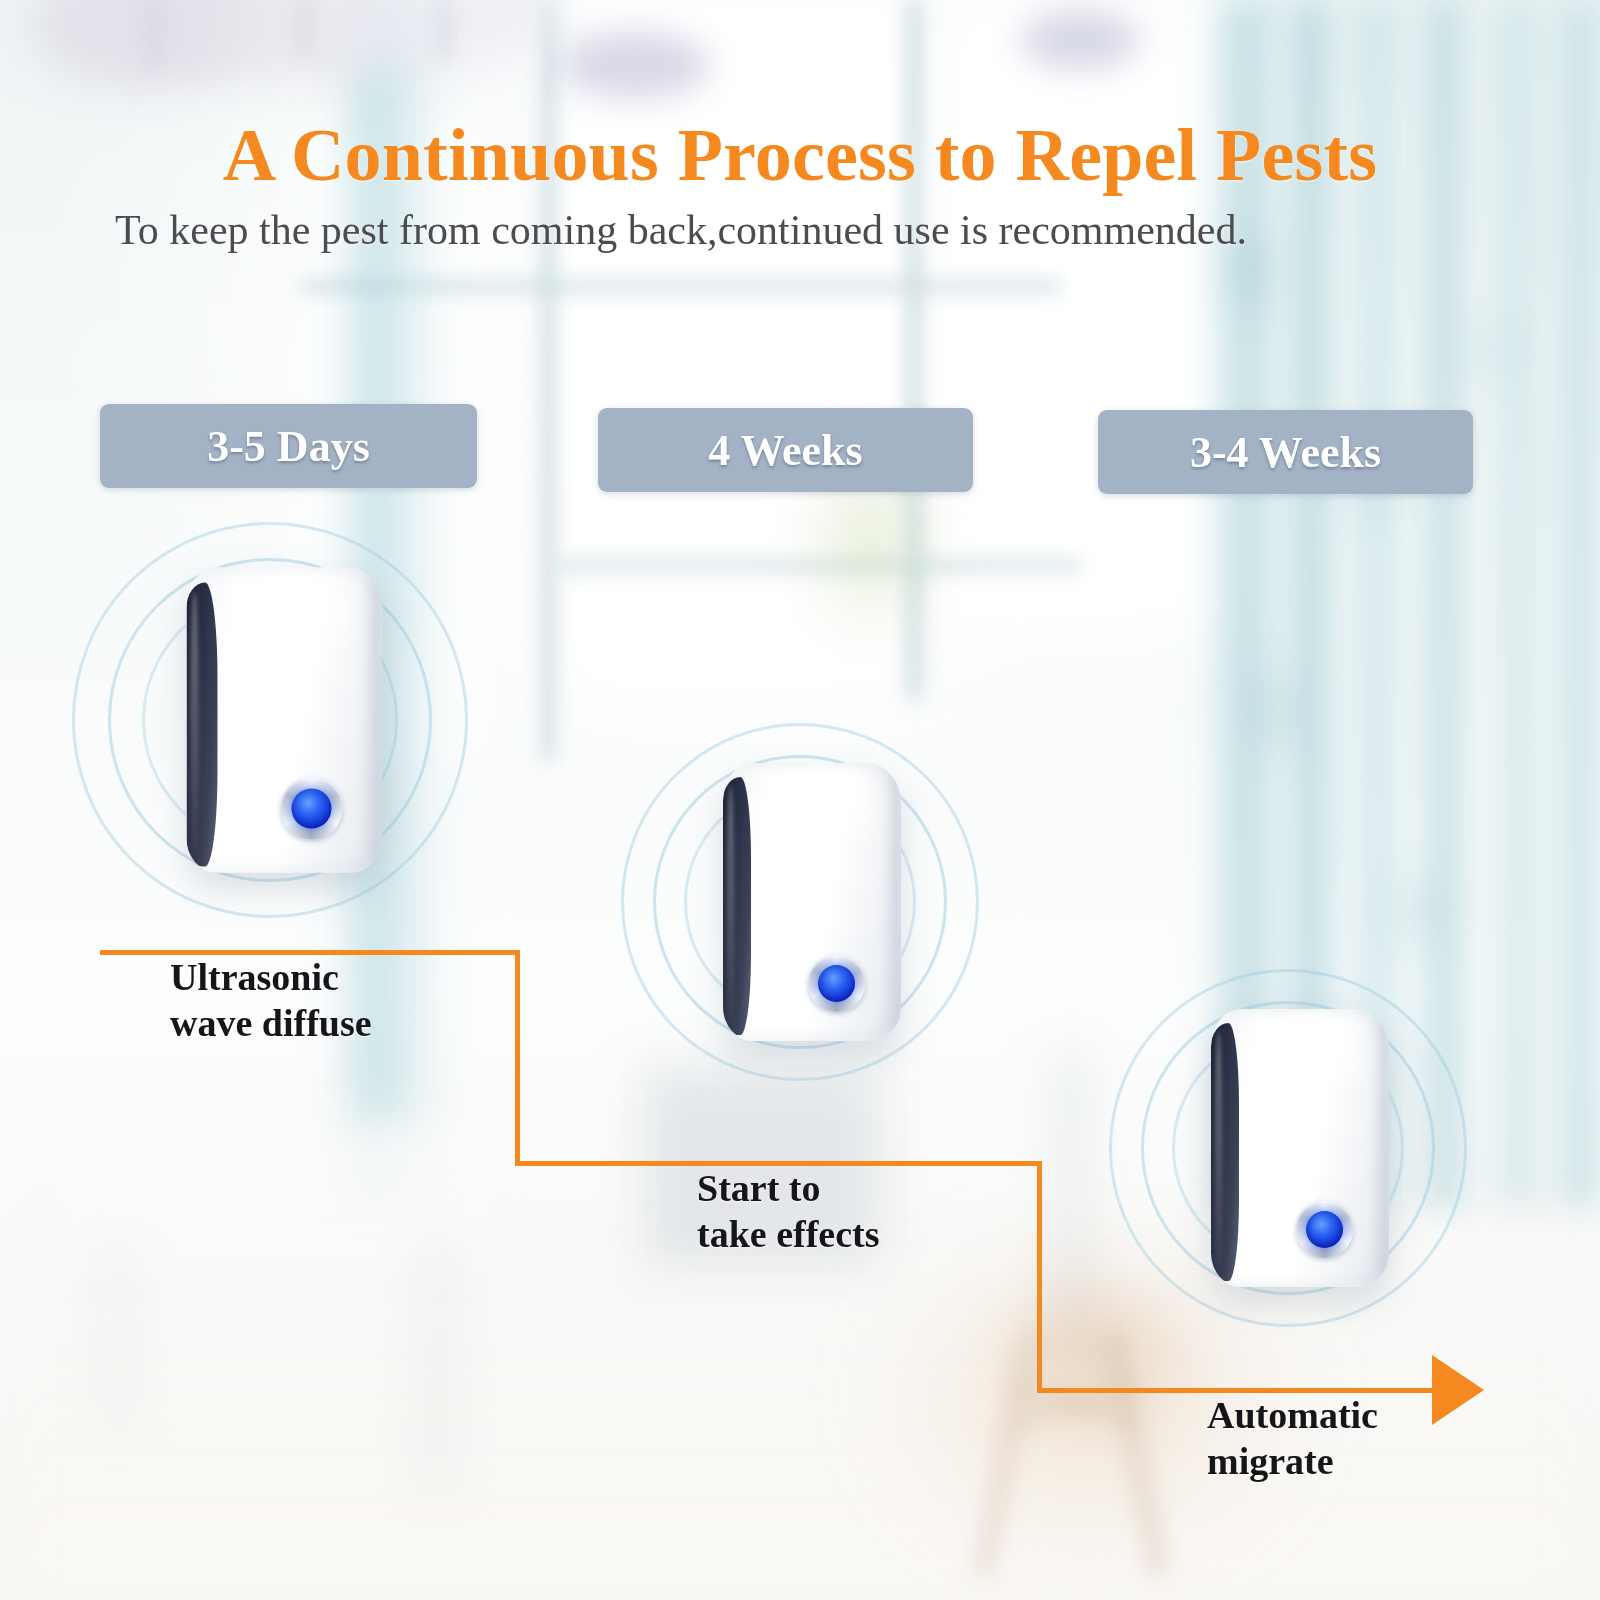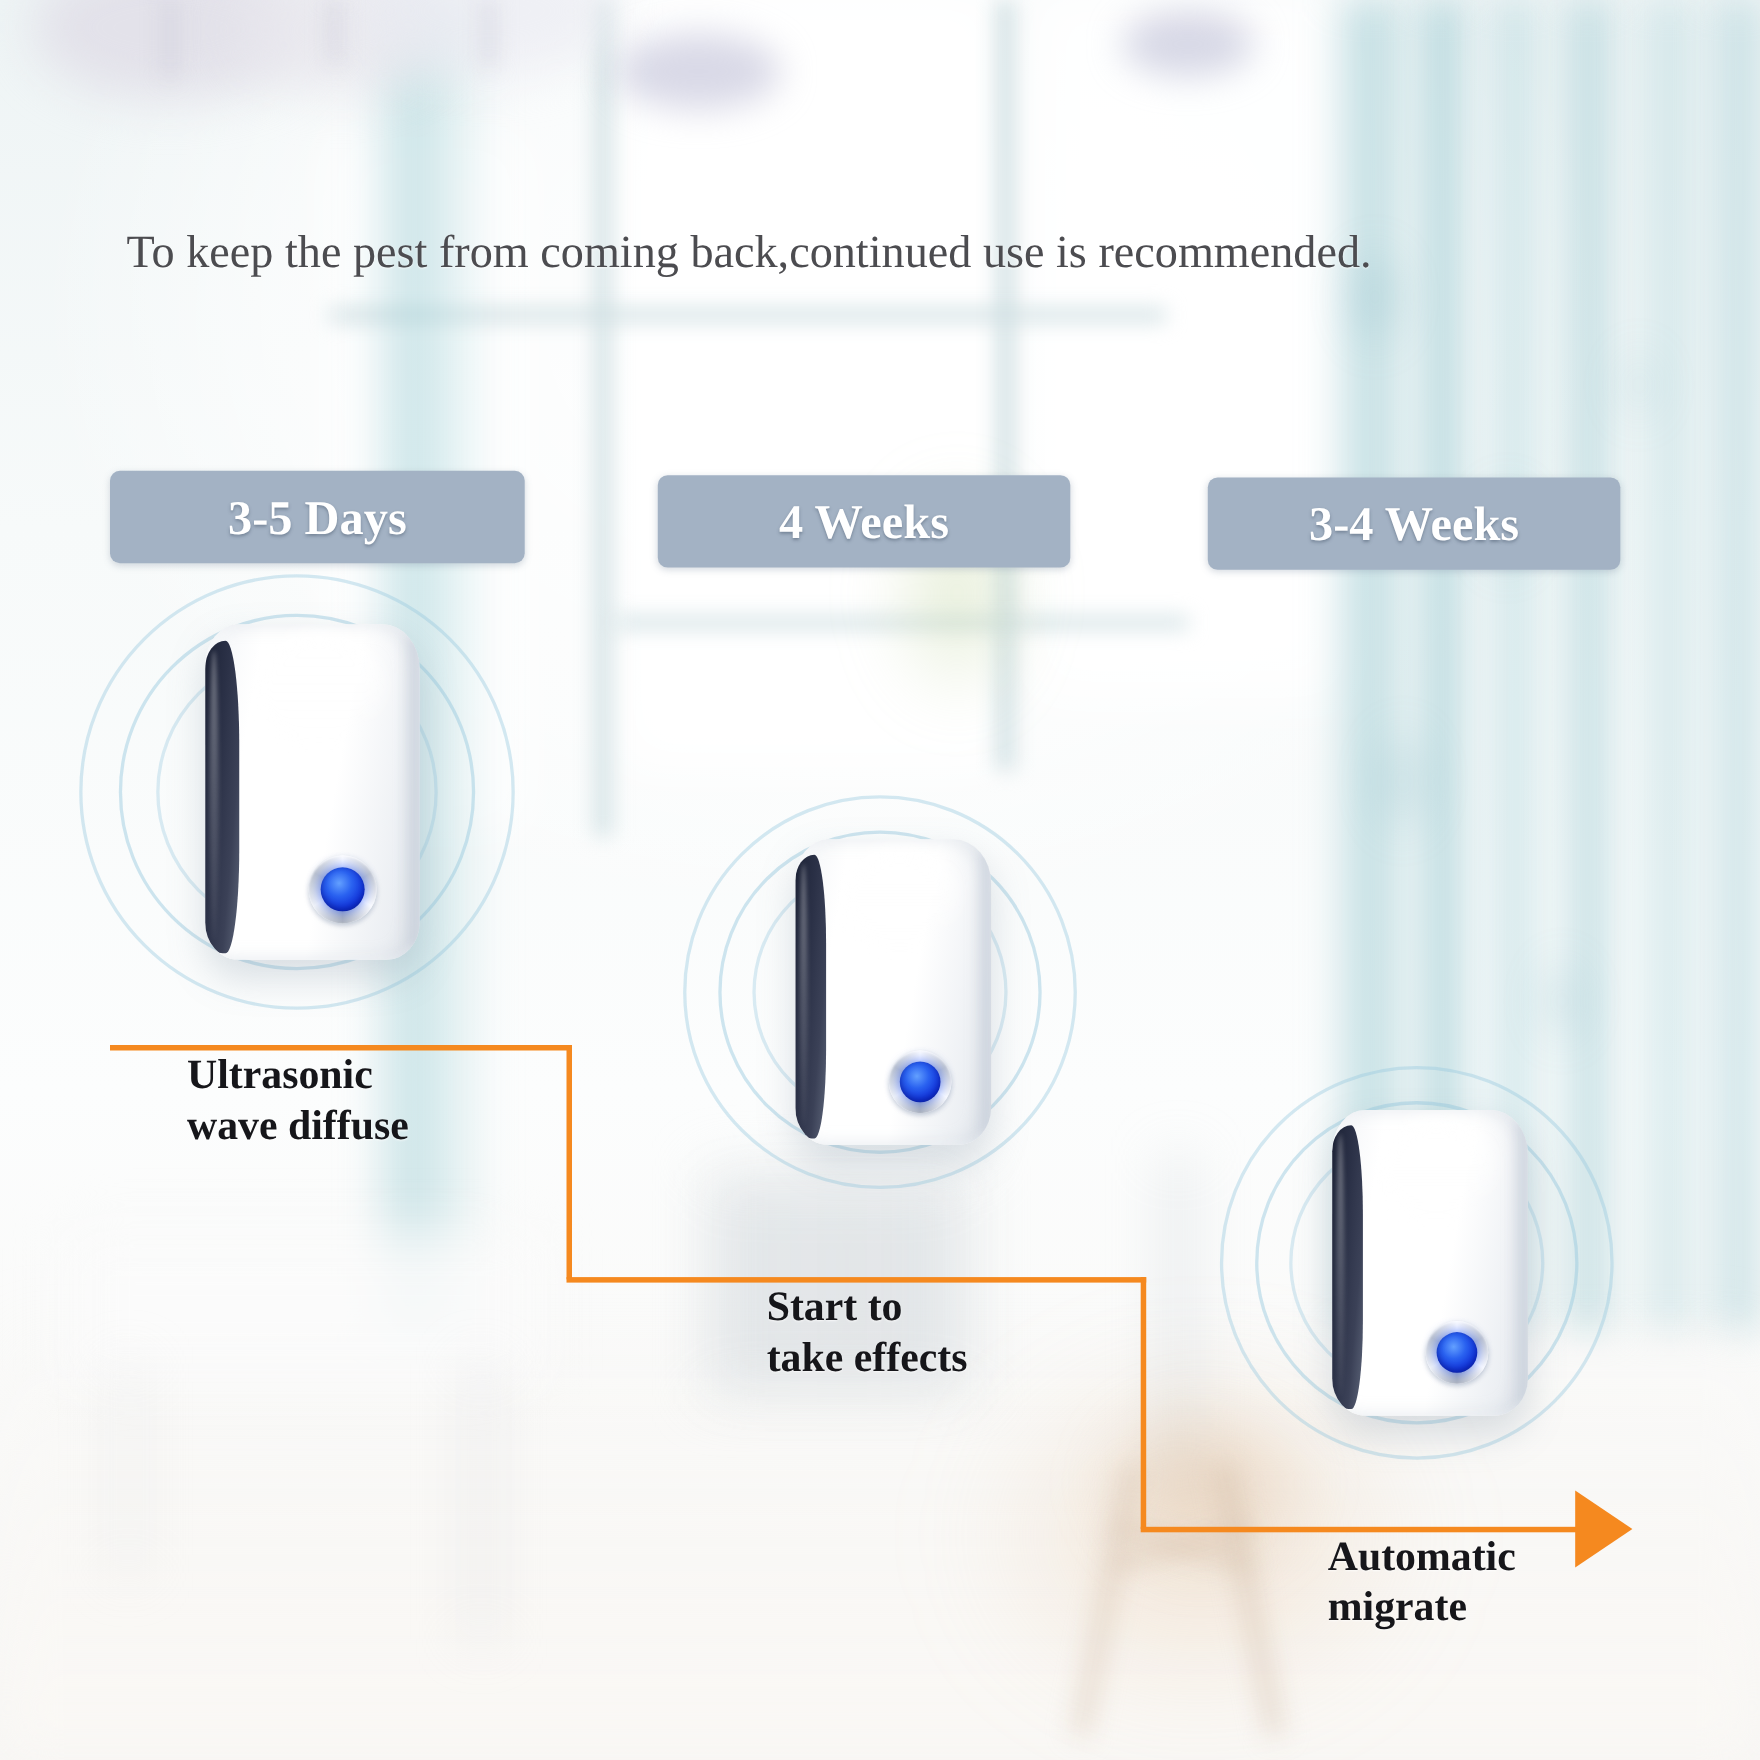--- a/index.html
+++ b/index.html
@@ -106,21 +106,20 @@
   }
 
   
   .badge{
     position:absolute;height:84px;border-radius:9px;
     background:#a3b2c4;
     display:flex;align-items:center;justify-content:center;
     color:#ffffff;font-weight:bold;font-size:44px;
     text-shadow:0 2px 3px rgba(60,75,95,.45);
     box-shadow:0 2px 7px rgba(120,135,155,.30);
-    margin-top:24px;
   }
   #badge0{left:100px;top:404px;width:377px;}
   #badge1{left:598px;top:408px;width:375px;}
   #badge2{left:1098px;top:410px;width:375px;}
 
   
   .device-group{position:absolute;}
   .waves{position:absolute;left:50%;top:50%;transform:translate(-50%,-50%);}
   .wave-ring{
     position:absolute;left:50%;top:50%;transform:translate(-50%,-50%);
@@ -232,20 +231,21 @@
     <div class="furn cab-lines"></div>
     <div class="furn post"></div>
     <div class="furn warmglow"></div>
     <div class="furn chair"></div>
     <div class="chair-l1"></div>
     <div class="chair-l2"></div>
     <div class="chair-x"></div>
     <div class="chair-x2"></div>
   </div>
 
+  <div class="headline">A Continuous Process to Repel Pests</div>
   <div class="subhead">To keep the pest from coming back,continued use is recommended.</div>
 
   <div class="badge" id="badge0">
     <span>3-5 Days</span>
   </div>
   <div class="badge" id="badge1">
     <span>4 Weeks</span>
   </div>
   <div class="badge" id="badge2">
     <span>3-4 Weeks</span>

